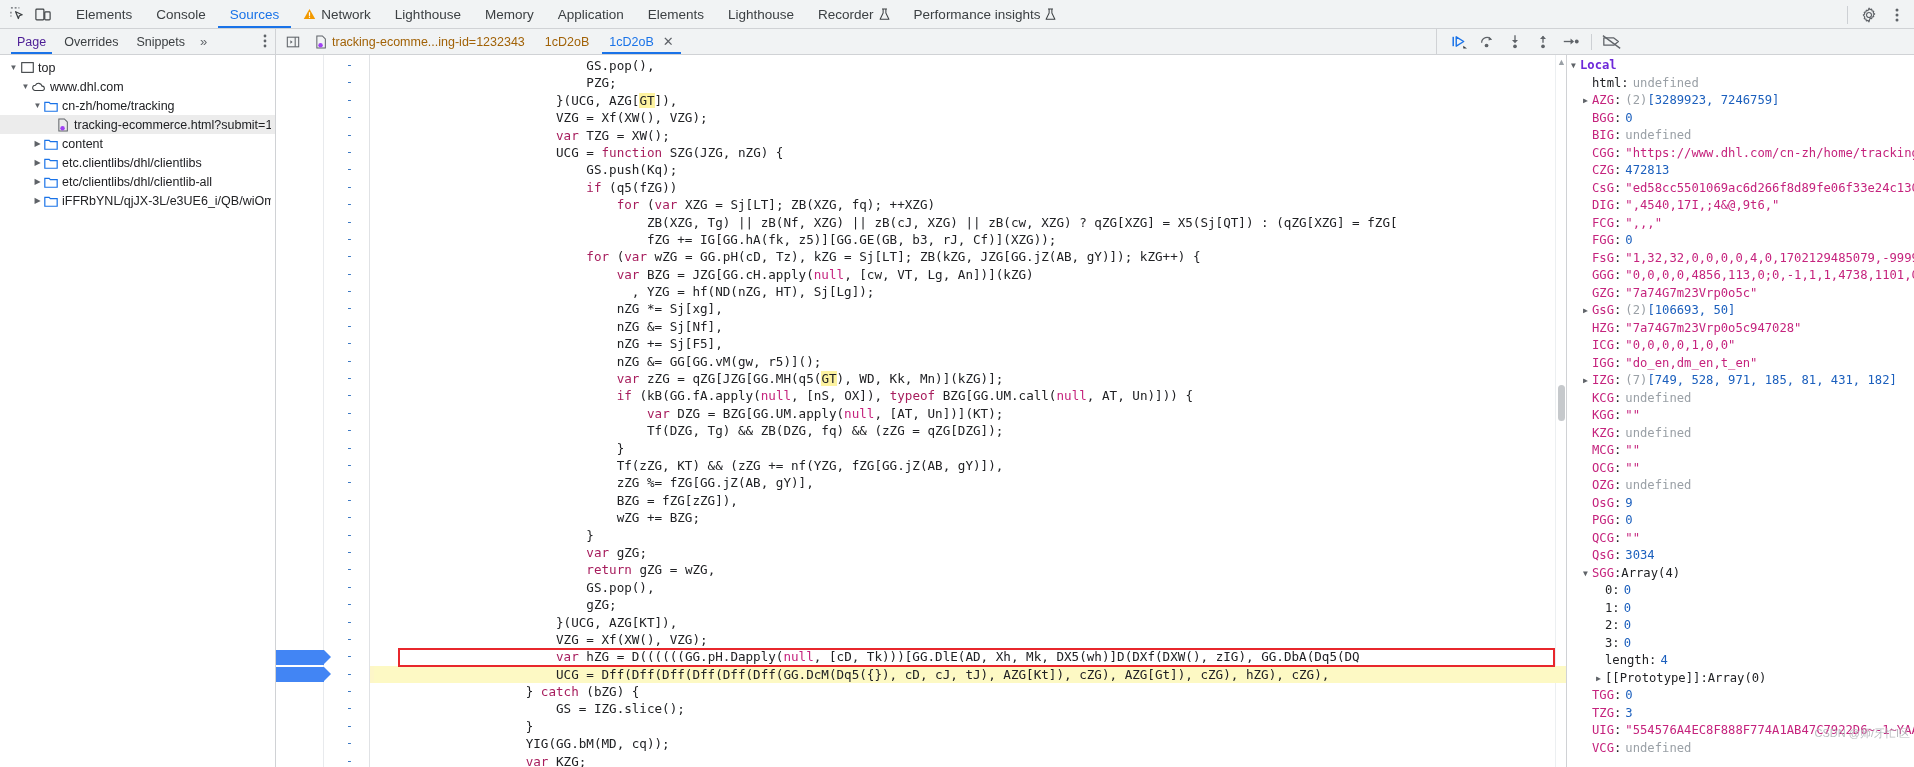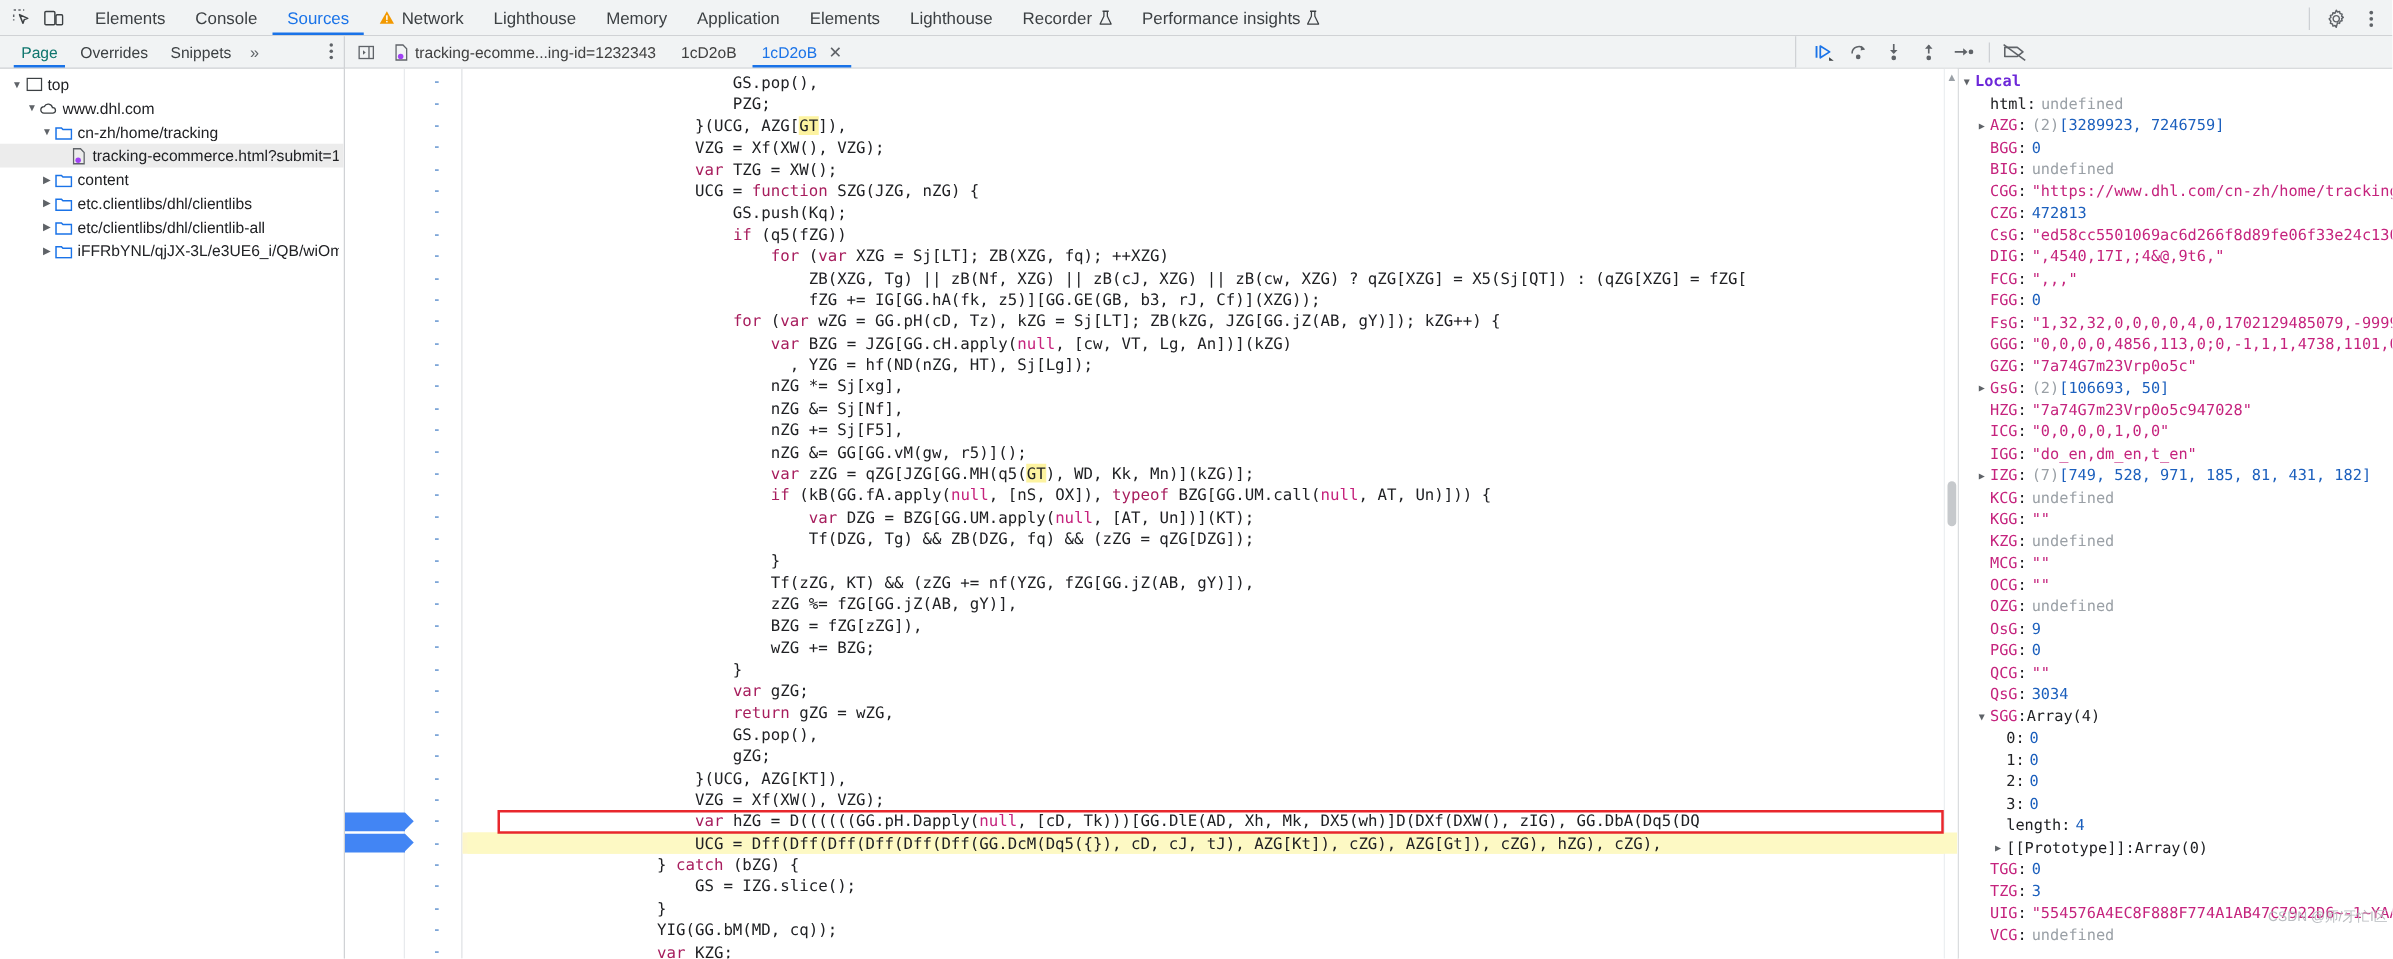--- a/index.html
+++ b/index.html
@@ -60,36 +60,36 @@
     width: 276px; min-width: 276px; height: 26px;
     display: flex; align-items: center; padding-left: 8px;
     border-right: 1px solid #d0d2d5;
     position: relative;
   }
   .nav-tab {
     font-size: 12.5px; color: #3c4043;
     padding: 0 9px; height: 25px; display: flex; align-items: center;
     position: relative; white-space: nowrap;
   }
-  .nav-tab.active { color: #0f766e; }
+  .nav-tab.active { color: #4c1d95; }
   .nav-tab.active::after {
     content: ""; position: absolute; left: 3px; right: 3px; bottom: 0;
     height: 2px; background: #1a73e8;
   }
   .chevrons { font-size: 13px; color: #5f6368; padding: 0 6px; }
   .kebab { position: absolute; right: 8px; top: 4px; color: #5f6368; }
 
   .editor-subbar {
     flex: 1; height: 26px; display: flex; align-items: center;
     padding-left: 6px; gap: 2px; position: relative;
   }
   .panel-toggle { width: 22px; height: 20px; display:flex; align-items:center; justify-content:center; color:#5f6368;}
   .file-tab {
     height: 25px; padding: 0 9px; display: flex; align-items: center;
-    font-size: 12.5px; color: #404040; white-space: nowrap; gap: 5px;
+    font-size: 12.5px; color: #a16207; white-space: nowrap; gap: 5px;
     position: relative;
   }
   .file-tab.active { color: #1a73e8; }
   .file-tab.active::after {
     content: ""; position: absolute; left: 2px; right: 2px; bottom: 0;
     height: 2px; background: #1a73e8;
   }
   .file-tab .closex { font-size: 13px; color: #5f6368; margin-left: 4px; }
 
   .debug-subbar {

